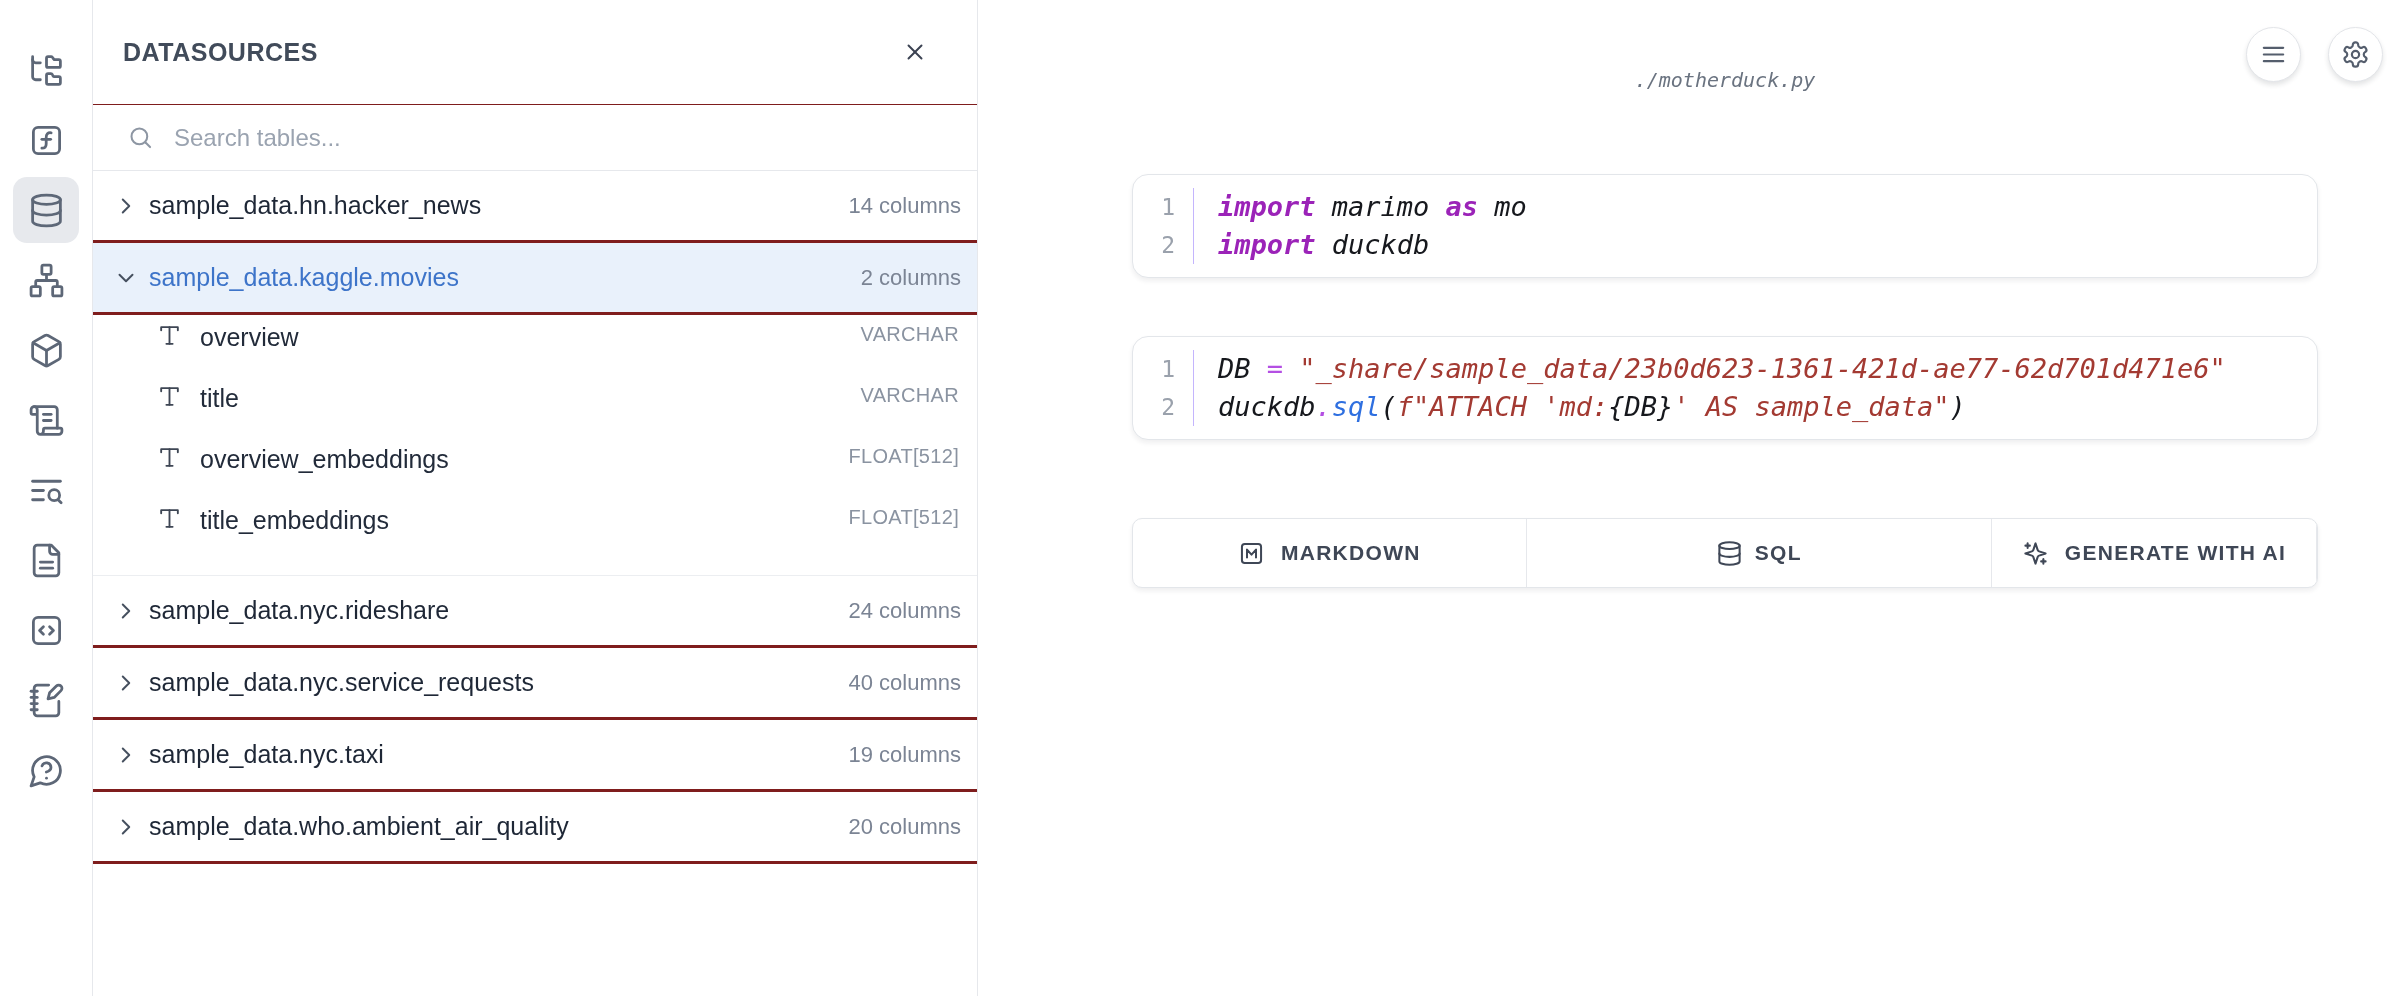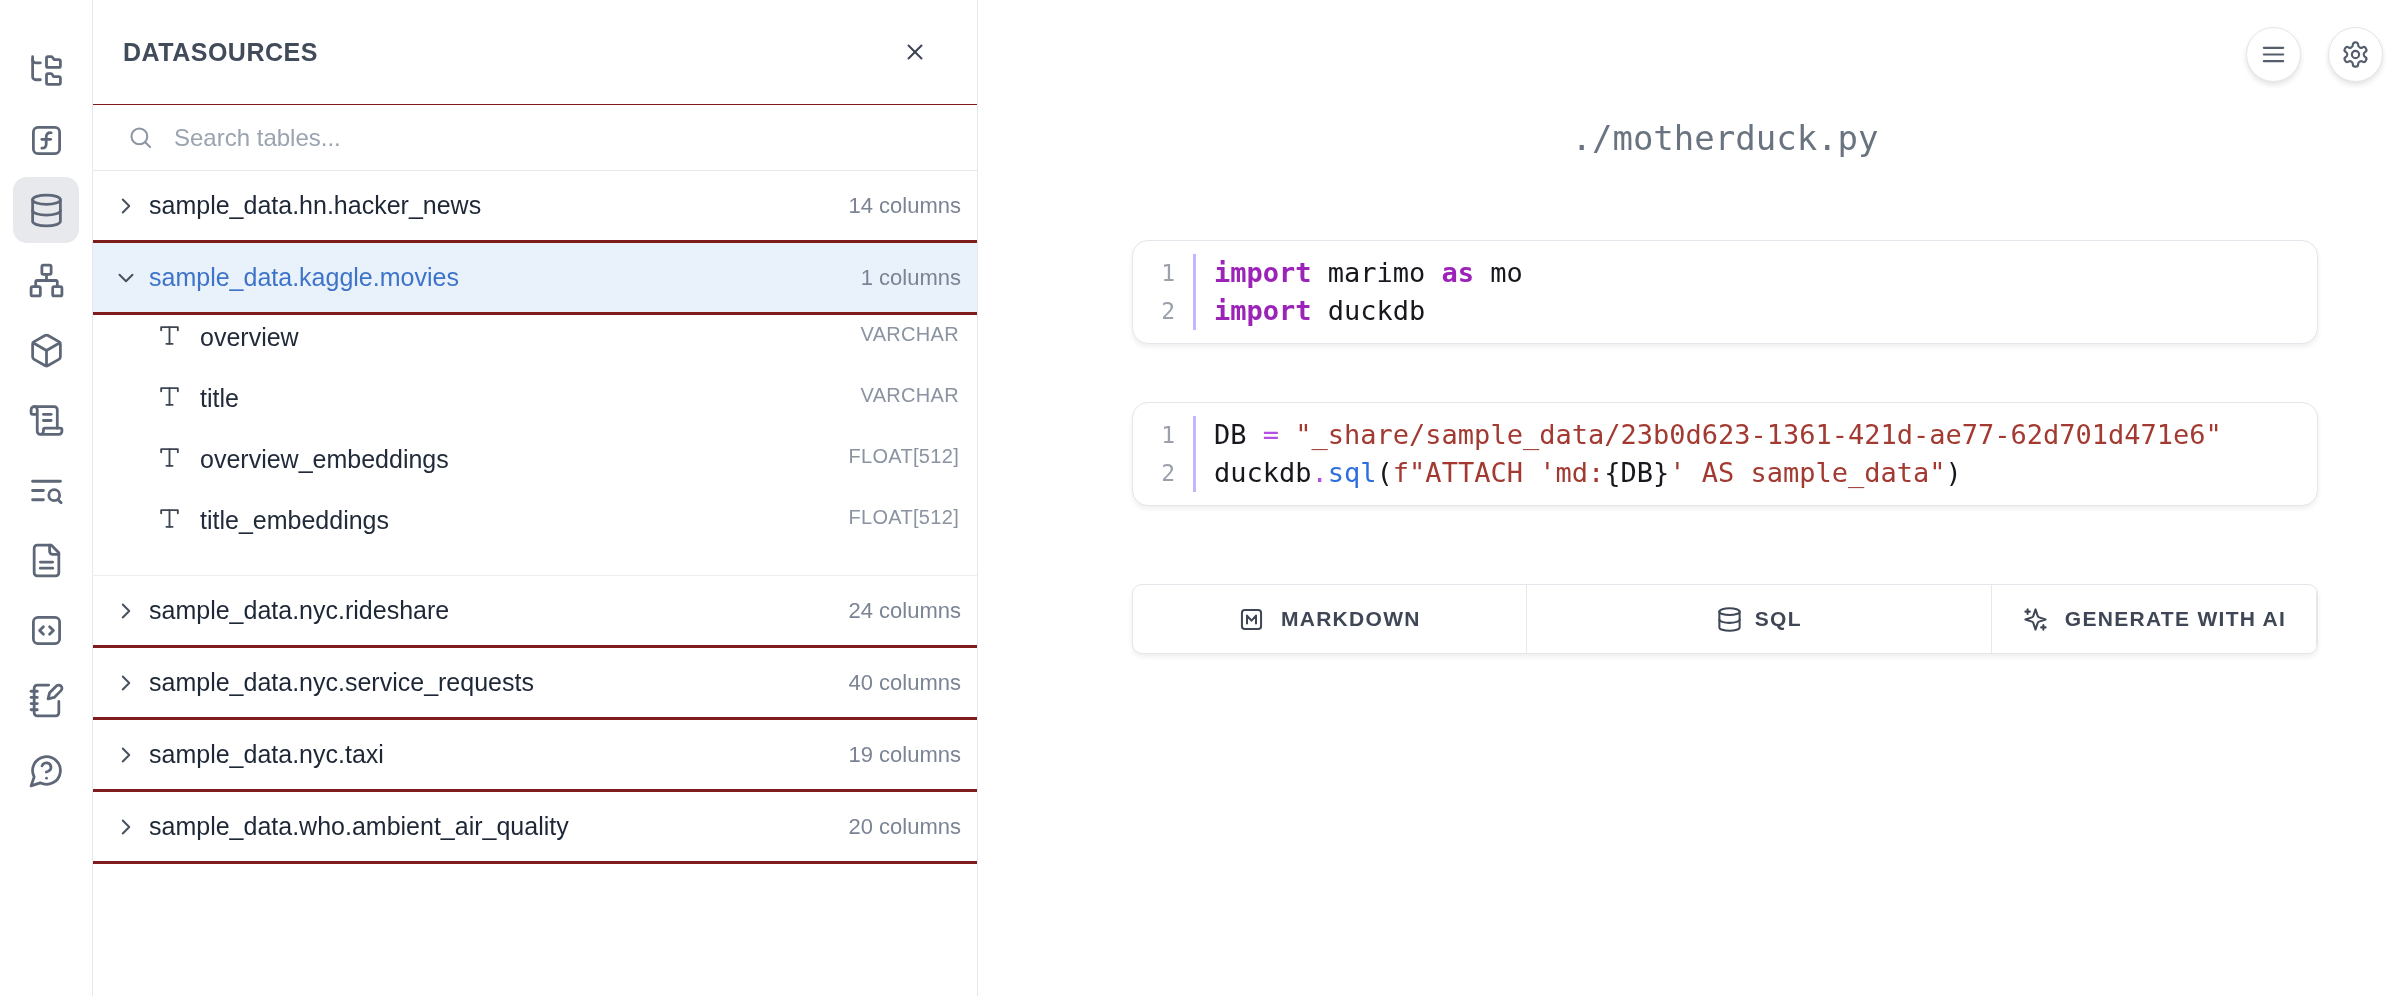--- a/index.html
+++ b/index.html
@@ -41,28 +41,28 @@
   .c-name { font-size:25px; color:#222b3a; }
   .c-type { margin-left:auto; font-size:20px; color:#8a93a1; letter-spacing:.3px; }
 
   
   .main { flex:1; position:relative; background:#fff; }
   .top-actions { position:absolute; top:27px; right:16px; display:flex; gap:27px; }
   .icon-circle { width:55px; height:55px; border-radius:50%; border:1px solid #e3e5e9; background:#fff; box-shadow:0 3px 5px rgba(25,30,45,.12); display:flex; align-items:center; justify-content:center; color:#555e6d; cursor:pointer; }
   .icon-circle svg { width:29px; height:29px; }
 
   .content { margin:0 81px 0 154px; }
-  .filename { margin-top:118px; text-align:center; font-family:"DejaVu Sans Mono", monospace; font-size:34px; color:#6a7380; cursor:pointer; }
+  .filename { margin-top:68px; text-align:center; font-family:"DejaVu Sans Mono", monospace; font-size:20px; color:#6a7380; cursor:pointer;font-style:italic; }
 
   .cell { border:1px solid #e3e6ea; border-radius:16px; box-shadow:0 3px 5px rgba(25,30,45,.07); padding:13px 0; background:#fff; }
   .cell.first { margin-top:82px; }
   .cell + .cell { margin-top:58px; }
   .code-line { display:flex; align-items:stretch; height:38px; font-family:"DejaVu Sans Mono", monospace; font-size:27px; }
   .ln { flex:0 0 60px; text-align:right; padding-right:18px; color:#9aa1ac; font-size:23px; line-height:38px; }
-  .code-body { border-left:3px solid #c4b5fd; padding-left:18px; flex:1; white-space:pre; line-height:38px; cursor:text; }
+  .code-body { border-left:1px solid #c4b5fd; padding-left:24px; flex:1; white-space:pre; line-height:38px; cursor:text;font-style:italic; }
   .tok-kw { color:#9b23b8; font-weight:bold; }
   .tok-op { color:#b44fe3; }
   .tok-fn { color:#2e6fe0; }
   .tok-str { color:#a33a32; }
   .tok-pl { color:#16181d; }
 
   .add-bar { margin-top:78px; height:70px; border:1px solid #e3e6ea; border-radius:10px; box-shadow:0 3px 5px rgba(25,30,45,.07); display:flex; overflow:hidden; background:#fff; }
   .add-btn { display:flex; align-items:center; justify-content:center; gap:16px; border:none; background:none; border-right:1px solid #e6e8ec; font-family:inherit; font-size:21px; font-weight:bold; letter-spacing:1.3px; color:#3f4756; cursor:pointer; }
   .add-btn:nth-child(1){ flex:263 0 0; }
   .add-btn:nth-child(2){ flex:311 0 0;gap:12px; }
@@ -219,21 +219,21 @@
           <span class="t-name">sample_data.hn.hacker_news</span>
           <span class="t-count">14 columns</span>
         </div>
         <div class="t-row selected">
           <span class="chev">
             <svg viewBox="0 0 24 24" fill="none" stroke="currentColor" stroke-width="1.8" stroke-linecap="round" stroke-linejoin="round">
               <path d="m6 9 6 6 6-6"></path>
             </svg>
           </span>
           <span class="t-name">sample_data.kaggle.movies</span>
-          <span class="t-count">1 columns</span>
+          <span class="t-count">2 columns</span>
         </div>
         <div class="c-group">
           <div class="c-row">
             <span class="type-icon">
               <svg viewBox="0 0 24 24" fill="none" stroke="currentColor" stroke-width="1.8" stroke-linecap="round" stroke-linejoin="round">
                 <polyline points="4 7 4 4 20 4 20 7"></polyline>
                 <line x1="9" y1="20" x2="15" y2="20"></line>
                 <line x1="12" y1="4" x2="12" y2="20"></line>
               </svg>
             </span>

